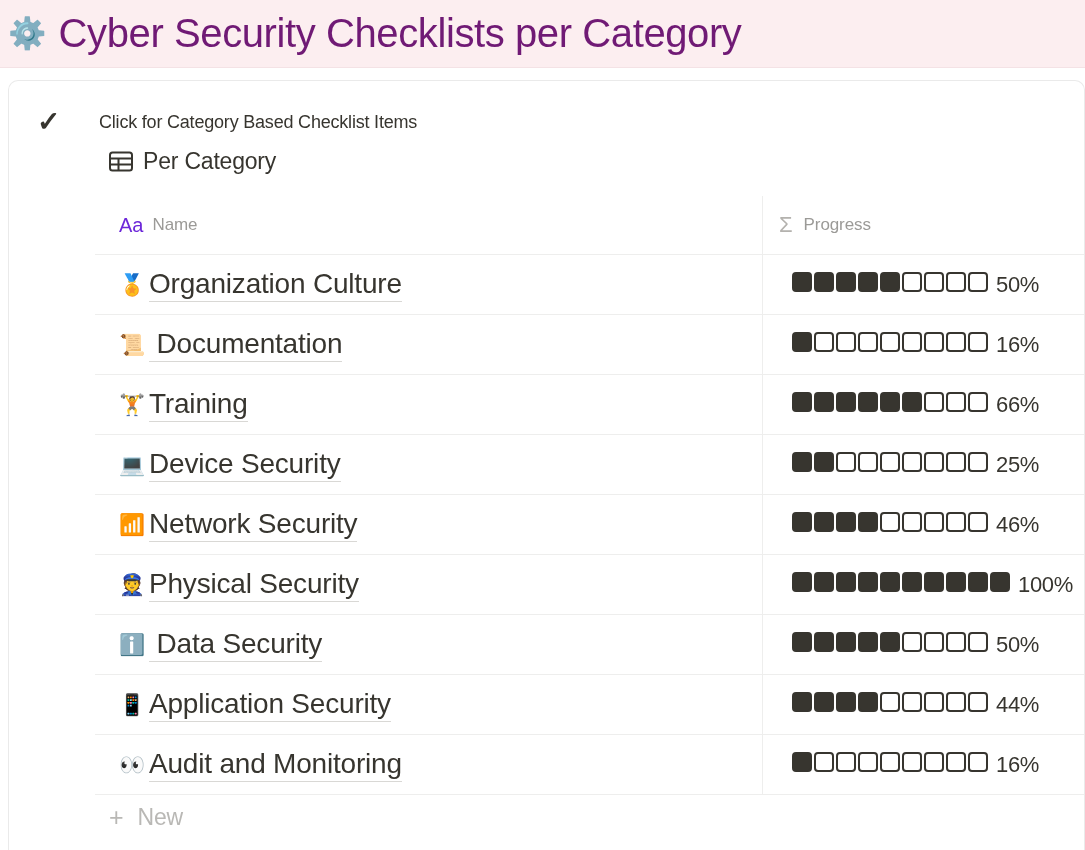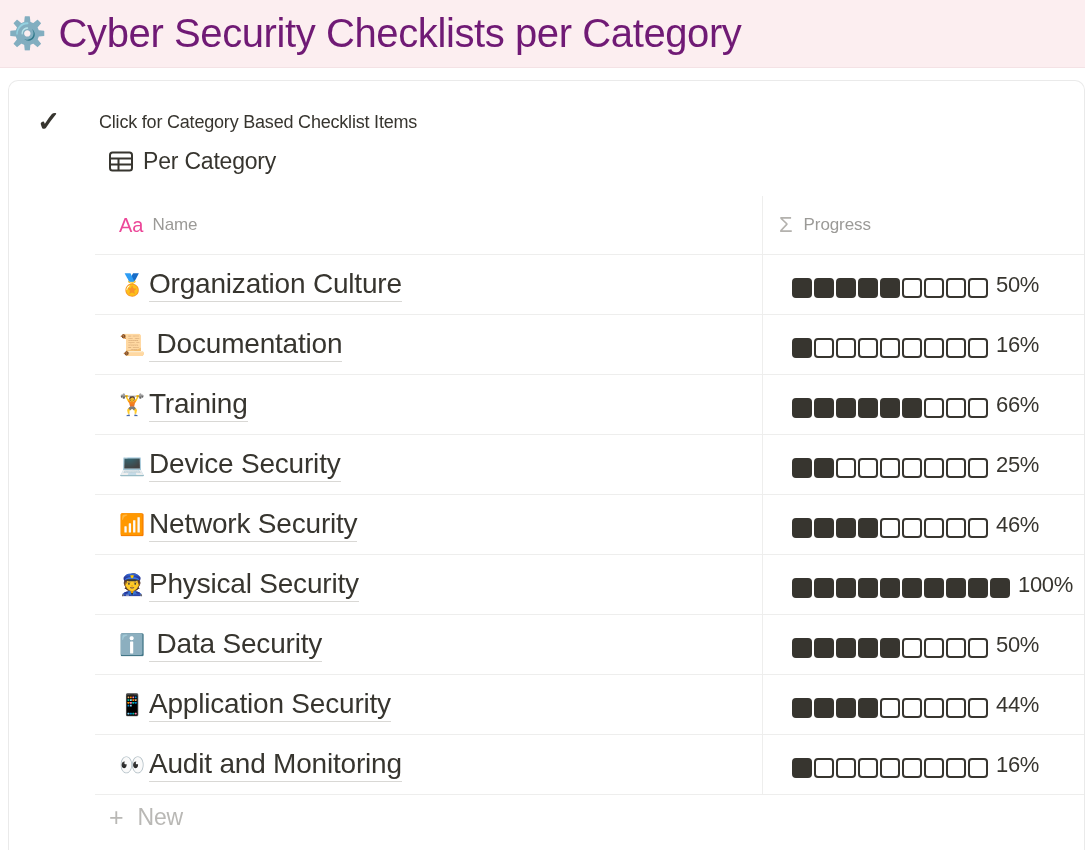--- a/index.html
+++ b/index.html
@@ -115,21 +115,21 @@
   }
   .tcell-prog {
     flex: 1;
     display: flex;
     align-items: center;
     padding-left: 16px;
     height: 59px;
   }
 
   .hdr-type-icon {
-    color: #ec4899;
+    color: #6d28d9;
     font-size: 20px;
     margin-right: 9px;
     line-height: 1;
   }
   .hdr-sigma {
     color: #b4b2ae;
     font-size: 22px;
     margin-right: 11px;
     line-height: 1;
   }
@@ -151,21 +151,21 @@
     color: #37352f;
     border-bottom: 1px solid #d9d8d5;
     padding-bottom: 1px;
     letter-spacing: -0.2px;
     white-space: pre;
   }
 
   
   .prog-wrap {
     display: flex;
-    align-items: flex-end;
+    align-items: flex-start;
     padding-left: 13px;
   }
   .blocks {
     display: flex;
     align-items: center;
     gap: 2px;
   }
   .blk {
     width: 20px; height: 20px;
     border-radius: 4px;

